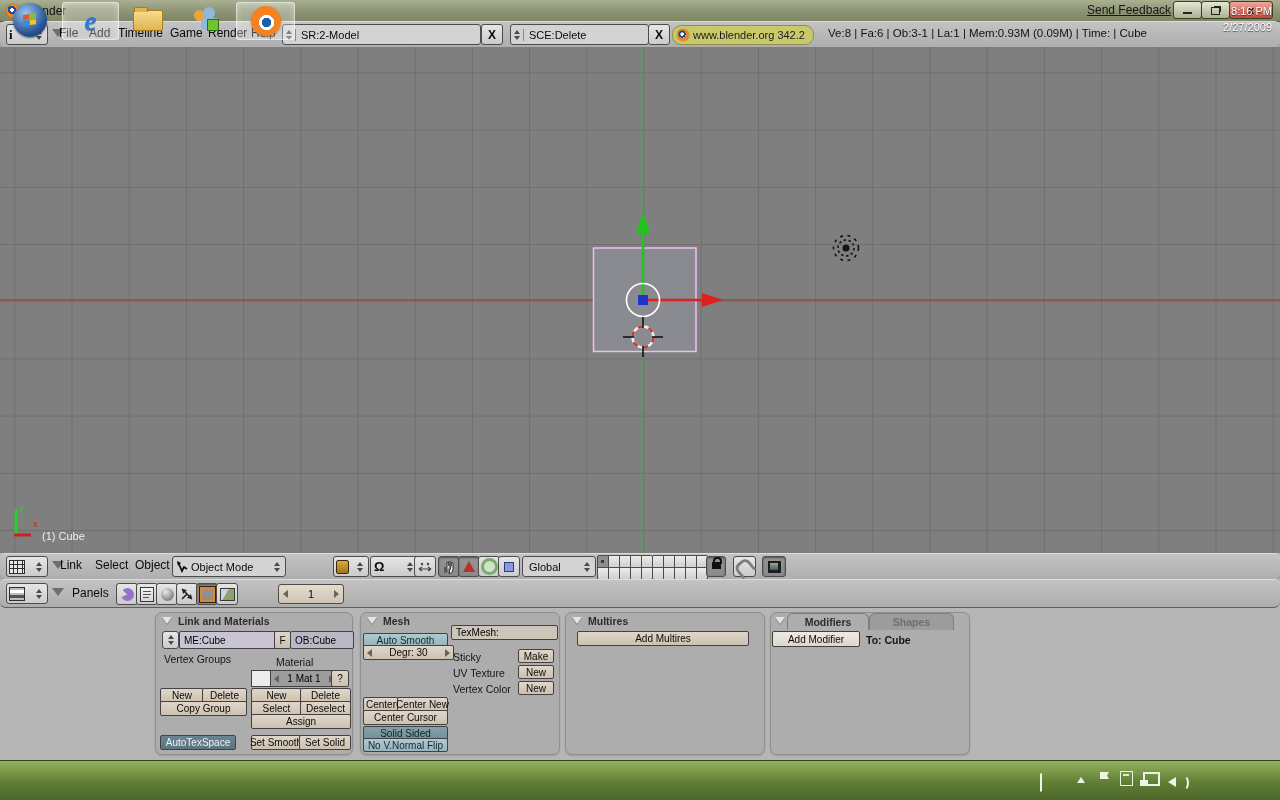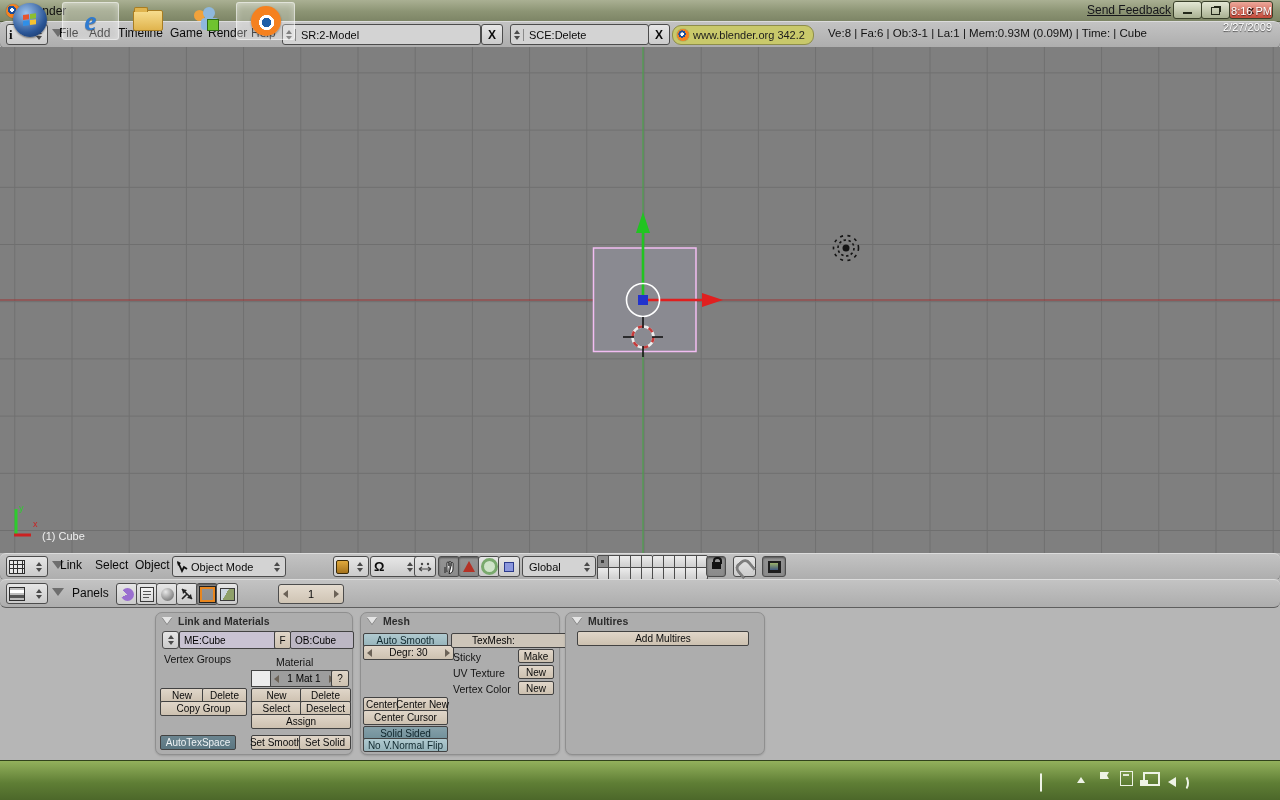--- a/index.html
+++ b/index.html
@@ -454,22 +454,22 @@
     <span class="ptri abs" style="left:6px;top:4px"></span>
     <span class="ptitle abs" style="left:22px;top:2px">Mesh</span>
 
     <div class="pbtn teal" style="left:2px;top:20px;width:83px;height:12px">Auto Smooth</div>
     <div class="pbtn" style="left:2px;top:32px;width:83px;height:13px;justify-content:space-between;padding:0 3px">
       <span class="arrL"></span>
       <span>Degr: 30</span>
       <span class="arrR"></span>
     </div>
 
-    <div class="abs" style="left:90px;top:20px;width:101px;height:13px;background:#cdc5b9;border:1px solid #424242;
-         border-radius:2px;font-size:10px;display:flex;align-items:center;padding-left:20px">TexMesh:</div>
+    <div class="abs" style="left:90px;top:12px;width:101px;height:13px;background:#cdc5b9;border:1px solid #424242;
+         border-radius:2px;font-size:10px;display:flex;align-items:center;padding-left:4px">TexMesh:</div>
 
     <span class="plabel abs" style="left:92px;top:38px">Sticky</span>
     <div class="pbtn" style="left:157px;top:36px;width:34px;height:12px">Make</div>
     <span class="plabel abs" style="left:92px;top:54px">UV Texture</span>
     <div class="pbtn" style="left:157px;top:52px;width:34px;height:12px">New</div>
     <span class="plabel abs" style="left:92px;top:70px">Vertex Color</span>
     <div class="pbtn" style="left:157px;top:68px;width:34px;height:12px">New</div>
 
     <div class="pbtn" style="left:2px;top:84px;width:34px;height:13px">Center</div>
     <div class="pbtn" style="left:36px;top:84px;width:49px;height:13px">Center New</div>
@@ -478,20 +478,27 @@
     <div class="pbtn tealdark" style="left:2px;top:113px;width:83px;height:12px">Solid Sided</div>
     <div class="pbtn teal" style="left:2px;top:125px;width:83px;height:12px">No V.Normal Flip</div>
   </div>
 
   <div class="abs panel" style="left:565px;top:612px;width:198px;height:141px">
     <span class="ptri abs" style="left:6px;top:4px"></span>
     <span class="ptitle abs" style="left:22px;top:2px">Multires</span>
     <div class="pbtn" style="left:11px;top:18px;width:170px;height:13px">Add Multires</div>
   </div>
 
+  <div class="abs panel" style="left:770px;top:612px;width:198px;height:141px">
+    <span class="ptri abs" style="left:4px;top:4px"></span>
+    <div class="tab" style="left:16px;width:80px;background:#adadad;color:#2c2c2c">Modifiers</div>
+    <div class="tab" style="left:98px;width:83px;background:#9c9c9c;color:#6e6e6e">Shapes</div>
+    <div class="pbtn" style="left:1px;top:18px;width:86px;height:14px;background:linear-gradient(#eee9e2,#dcd6cc)">Add Modifier</div>
+    <span class="plabel abs" style="left:95px;top:21px;font-weight:bold">To: Cube</span>
+  </div>
 
   <div class="abs taskbar"></div>
 
   <div class="abs slot" style="left:8px;width:46px">
     <span class="orb" style="margin:1px 0 0 5px;display:flex">
       <span class="winflag">
           <i></i>
           <i></i>
           <i></i>
           <i></i>

